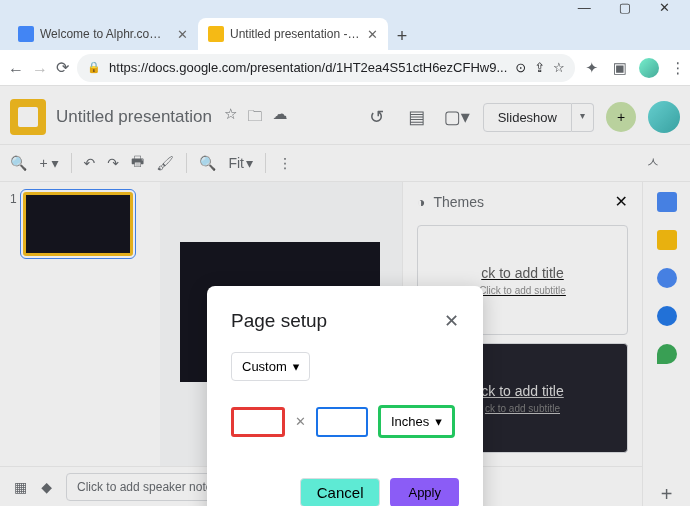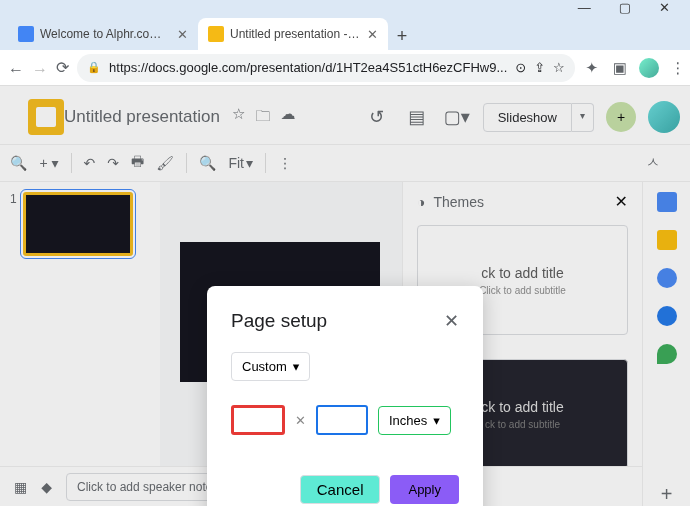--- a/index.html
+++ b/index.html
@@ -20,21 +20,21 @@
 .nav-btn.disabled { color: #bbb; }
 .url-box { flex: 1; height: 28px; background: #f1f3f4; border-radius: 14px; display: flex; align-items: center; padding: 0 10px; font-size: 13px; color: #202124; gap: 8px; }
 .url-box .lock { font-size: 11px; }
 .url-box .url { flex: 1; white-space: nowrap; overflow: hidden; text-overflow: ellipsis; }
 .ext-icons { display: flex; gap: 10px; align-items: center; }
 .ext-icon { width: 18px; height: 18px; display: flex; align-items: center; justify-content: center; color: #5f6368; font-size: 15px; }
 .avatar-sm { width: 20px; height: 20px; border-radius: 50%; background: linear-gradient(135deg,#7ec,#4a9); }
 
 
 .app { position: relative; height: 420px; }
-.app-header { height: 58px; display: flex; align-items: center; padding: 4px 10px 0 28px; gap: 0; }
+.app-header { height: 58px; display: flex; align-items: center; padding: 4px 10px 0 10px; gap: 10px; }
 .slides-logo { width: 36px; height: 36px; background: #f5ba15; border-radius: 4px; position: relative; }
 .slides-logo::after { content:''; position:absolute; inset:8px; background:#fff; border-radius:2px; }
 .title-area { flex: 1; }
 .doc-title { font-size: 17px; color: #5f6368; }
 .title-row { display: flex; align-items: center; gap: 12px; }
 .title-icons { display: flex; gap: 10px; color: #5f6368; font-size: 15px; }
 .menu-bar { display: flex; gap: 14px; font-size: 13px; color: #202124; margin-top: 2px; }
 .header-right { display: flex; align-items: center; gap: 12px; }
 .hdr-icon { color: #5f6368; font-size: 18px; width: 28px; text-align: center; }
 .slideshow-btn { border: 1px solid #dadce0; border-radius: 4px 0 0 4px; padding: 6px 14px; font-size: 13px; color: #202124; }
@@ -52,21 +52,21 @@
 .thumb-row { display: flex; gap: 6px; }
 .thumb-num { font-size: 12px; color: #5f6368; }
 .thumb { width: 110px; height: 64px; background: #0a0a14; border: 3px solid #f5ba15; border-radius: 3px; outline: 1px solid #3b82f6; outline-offset: 2px; }
 
 .canvas-area { flex: 1; background: #f8f9fa; position: relative; padding: 20px; }
 .slide-canvas { width: 200px; height: 140px; background: #0a0a14; margin-top: 40px; }
 
 .themes-panel { width: 240px; border-left: 1px solid #eee; padding: 10px 14px; }
 .themes-hdr { display: flex; align-items: center; justify-content: space-between; margin-bottom: 14px; }
 .themes-hdr .t { display: flex; align-items: center; gap: 8px; color: #5f6368; font-size: 14px; }
-.theme-card { border: 1px solid #dadce0; border-radius: 4px; height: 110px; margin-bottom: 24px; display: flex; flex-direction: column; align-items: center; justify-content: center; }
+.theme-card { border: 1px solid #dadce0; border-radius: 4px; height: 110px; margin-bottom: 8px; display: flex; flex-direction: column; align-items: center; justify-content: center; text-decoration: underline; }
 .theme-card.dark { background: #1a1a24; color: #bbb; }
 .theme-card .tt { font-size: 14px; color: #555; }
 .theme-card .ts { font-size: 10px; color: #888; margin-top: 4px; }
 .theme-card.dark .tt { color: #ddd; }
 .theme-card.dark .ts { color: #777; }
 .theme-name { font-size: 12px; color: #202124; margin-bottom: 8px; }
 .import-btn { background: #fbbc04; color: #202124; border: none; padding: 8px 18px; font-size: 13px; border-radius: 4px; float: right; margin-top: 6px; }
 
 .side-rail { width: 48px; border-left: 1px solid #eee; display: flex; flex-direction: column; align-items: center; gap: 18px; padding-top: 10px; }
 .rail-icon { width: 20px; height: 20px; border-radius: 3px; }
@@ -82,21 +82,21 @@
 .modal { position: absolute; top: 200px; left: 207px; width: 276px; background: #fff; border-radius: 8px; box-shadow: 0 4px 20px rgba(0,0,0,0.2); padding: 24px; z-index: 10; }
 .modal-hdr { display: flex; justify-content: space-between; align-items: center; margin-bottom: 20px; }
 .modal-title { font-size: 19px; color: #202124; }
 .modal-close { font-size: 18px; color: #5f6368; }
 .custom-drop { border: 1px solid #dadce0; border-radius: 4px; padding: 6px 10px; font-size: 13px; display: inline-flex; align-items: center; gap: 6px; margin-bottom: 24px; }
 .dims-row { display: flex; align-items: center; gap: 10px; margin-bottom: 40px; }
 .dim-input { width: 50px; height: 30px; border: 1px solid #dadce0; border-radius: 3px; padding: 0 24px; font-size: 13px; text-align: left; }
 .dim-input.hl-red { border: 3px solid #e53935; }
 .dim-input.hl-blue { border: 2px solid #1a73e8; }
 .mult { color: #888; font-size: 13px; }
-.unit-drop { border: 1px solid #22c55e; border-radius: 4px; padding: 6px 10px; font-size: 13px; display: inline-flex; align-items: center; gap: 6px; }
+.unit-drop { border: 3px solid #22c55e; border-radius: 4px; padding: 6px 10px; font-size: 13px; display: inline-flex; align-items: center; gap: 6px; }
 .modal-actions { display: flex; justify-content: flex-end; gap: 10px; }
 .btn-cancel { border: 1px solid #dadce0; background: #5eead4; padding: 0 16px; font-size: 15px; border-radius: 4px; }
 .btn-apply { background: #8b5cf6; border: none; padding: 7px 18px; font-size: 13px; border-radius: 4px; }
 </style>
 </head>
 <body>
 
 <div class="window-controls">
   <span>—</span>
   <span>▢</span>

